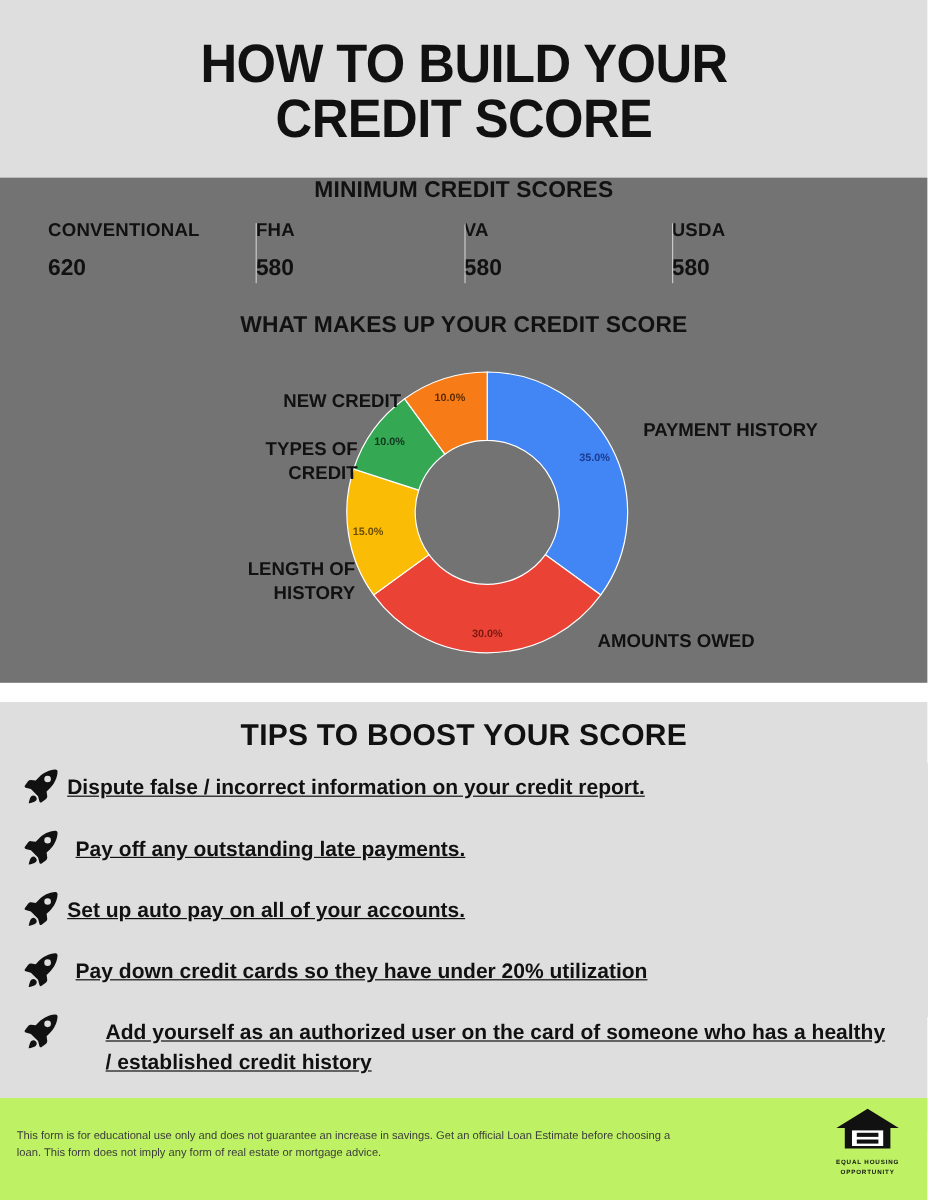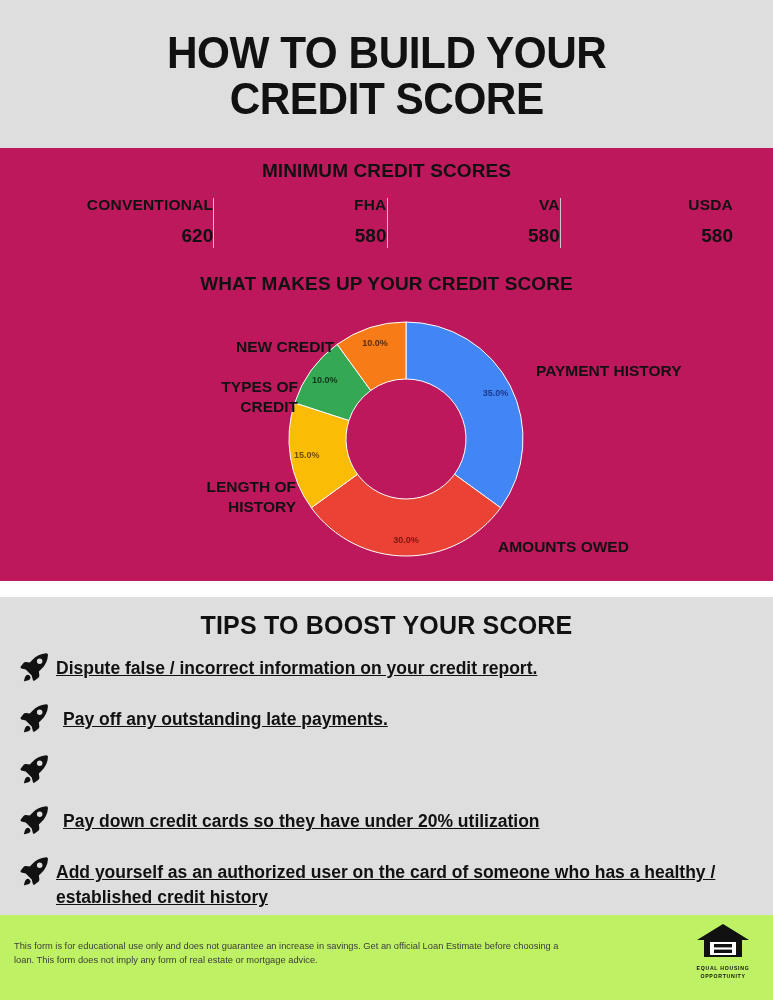--- a/index.html
+++ b/index.html
@@ -26,39 +26,39 @@
     font-size:45px;
     font-weight:800;
     letter-spacing:-0.5px;
     line-height:1.03;
     text-align:center;
     color:#111;
     transform:scaleX(0.94);
   }
 
   
-  .white-zone { background:#be185d; padding-top:12px; }
+  .white-zone { background:#737373; padding-top:0; }
 
   .section-title {
     text-align:center;
     font-size:19px;
     font-weight:800;
     letter-spacing:0.1px;
     color:#111;
   }
 
   
   .scores {
     display:flex;
     margin-top:14px;
     padding:0 40px;
   }
   .score-col {
     flex:1;
-    text-align:right;
+    text-align:left;
     position:relative;
   }
   .score-col + .score-col::before {
     content:"";
     position:absolute;
     left:0; top:2px;
     width:1px; height:50px;
     background:#c9c9c9;
   }
   .score-name {
@@ -116,21 +116,21 @@
     color:#111;
     margin-bottom:14px;
   }
   .tip {
     display:flex;
     align-items:flex-start;
     padding:0 26px 0 18px;
     margin-bottom:20px;
     text-decoration:underline;
   }
-  .tip:last-child { margin-bottom:0; }
+  .tip:last-child { margin-bottom:0;gap:32px; }
   .rocket {
     flex:0 0 auto;
     width:34px;
     height:34px;
     margin-right:4px;
     margin-top:-3px;
   }
   .tip-text {
     font-size:17.5px;
     font-weight:700;
@@ -254,20 +254,21 @@
       <path fill="#111" d="M26.5 2.2c-5.1.3-9.6 2.6-13.1 6.2l-2.3 2.4-3.6-.5c-.9-.1-1.7.2-2.3.9L2.6 14.7c-.5.6-.2 1.5.6 1.7l4.1 1.1 5.6 5.6 1.1 4.1c.2.8 1.1 1.1 1.7.6l3.5-2.6c.7-.6 1-1.4.9-2.3l-.5-3.6 2.4-2.3c3.6-3.5 5.9-8 6.2-13.1.1-.9-.7-1.8-1.7-1.7zM20.4 12.2a2.6 2.6 0 1 1 0-5.2 2.6 2.6 0 0 1 0 5.2z"></path>
       <path fill="#111" d="M7.6 23.1c-1.4 1.4-2 5.6-2 5.6s4.2-.6 5.6-2a2.56 2.56 0 0 0-3.6-3.6z"></path>
     </svg>
         <div class="tip-text">Pay off any outstanding late payments.</div>
       </div>
       <div class="tip">
         <svg class="rocket" viewBox="0 0 32 32">
       <path fill="#111" d="M26.5 2.2c-5.1.3-9.6 2.6-13.1 6.2l-2.3 2.4-3.6-.5c-.9-.1-1.7.2-2.3.9L2.6 14.7c-.5.6-.2 1.5.6 1.7l4.1 1.1 5.6 5.6 1.1 4.1c.2.8 1.1 1.1 1.7.6l3.5-2.6c.7-.6 1-1.4.9-2.3l-.5-3.6 2.4-2.3c3.6-3.5 5.9-8 6.2-13.1.1-.9-.7-1.8-1.7-1.7zM20.4 12.2a2.6 2.6 0 1 1 0-5.2 2.6 2.6 0 0 1 0 5.2z"></path>
       <path fill="#111" d="M7.6 23.1c-1.4 1.4-2 5.6-2 5.6s4.2-.6 5.6-2a2.56 2.56 0 0 0-3.6-3.6z"></path>
     </svg>
+        <div class="tip-text">Set up auto pay on all of your accounts.</div>
       </div>
       <div class="tip tip-indent">
         <svg class="rocket" viewBox="0 0 32 32">
       <path fill="#111" d="M26.5 2.2c-5.1.3-9.6 2.6-13.1 6.2l-2.3 2.4-3.6-.5c-.9-.1-1.7.2-2.3.9L2.6 14.7c-.5.6-.2 1.5.6 1.7l4.1 1.1 5.6 5.6 1.1 4.1c.2.8 1.1 1.1 1.7.6l3.5-2.6c.7-.6 1-1.4.9-2.3l-.5-3.6 2.4-2.3c3.6-3.5 5.9-8 6.2-13.1.1-.9-.7-1.8-1.7-1.7zM20.4 12.2a2.6 2.6 0 1 1 0-5.2 2.6 2.6 0 0 1 0 5.2z"></path>
       <path fill="#111" d="M7.6 23.1c-1.4 1.4-2 5.6-2 5.6s4.2-.6 5.6-2a2.56 2.56 0 0 0-3.6-3.6z"></path>
     </svg>
         <div class="tip-text">Pay down credit cards so they have under 20% utilization</div>
       </div>
       <div class="tip">
         <svg class="rocket" viewBox="0 0 32 32">

